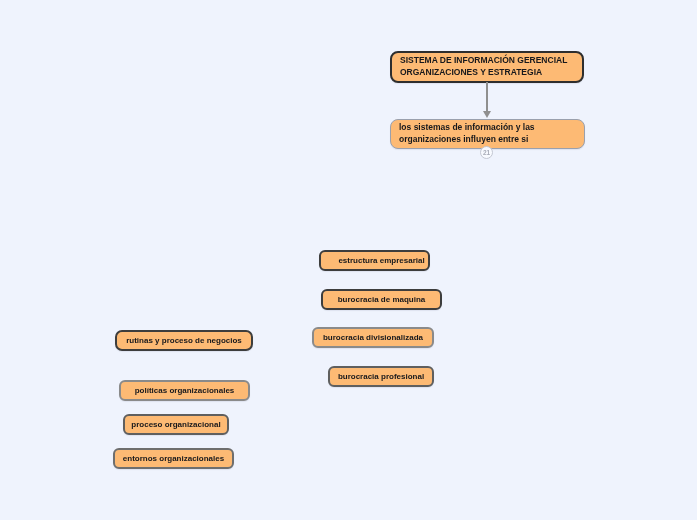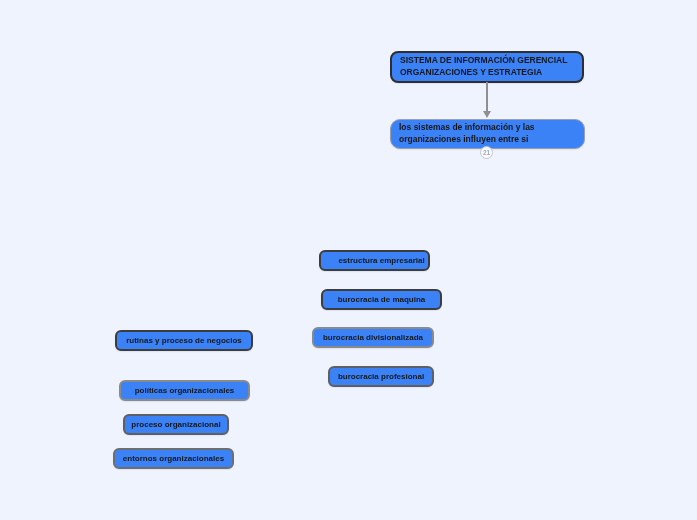--- a/index.html
+++ b/index.html
@@ -5,21 +5,21 @@
   html,body{margin:0;padding:0;}
   .canvas{
     position:relative;
     width:697px;height:520px;
     background:#eff3fd;
     overflow:hidden;
     font-family:"Liberation Sans", sans-serif;
   }
   .node{
     position:absolute;
-    background:#3b82f6;
+    background:#fdba74;
     box-sizing:border-box;
     display:flex;align-items:center;justify-content:center;
     font-weight:bold;color:#17181c;
     box-shadow:0 1px 1px rgba(40,50,90,0.08);
     cursor:pointer;
   }
   .topic{
     border-radius:8px;
     justify-content:flex-start;text-align:left;
     padding:2px 8px;
@@ -64,21 +64,21 @@
 
 <div class="canvas">
 
   <div class="node topic border-darkest" style="left:390px;top:51px;width:194px;min-height:30px;">
     <span>SISTEMA DE INFORMACIÓN GERENCIAL ORGANIZACIONES Y ESTRATEGIA</span>
   </div>
 
   <div class="connector-line"></div>
   <div class="connector-head"></div>
 
-  <div class="node topic border-soft" style="left:390px;top:119px;width:195px;min-height:28px;border-radius:10px;">
+  <div class="node topic border-soft" style="left:390px;top:119px;width:195px;min-height:28px;">
     <span>los sistemas de información y las organizaciones influyen entre si</span>
   </div>
 
   <div class="badge">
     <span>21</span>
   </div>
 
   <div class="node small border-dark" style="left:319px;top:250px;width:111px;padding-left:20px;">
     <span>estructura empresarial</span>
   </div>
@@ -88,21 +88,21 @@
   </div>
 
   <div class="node small border-gray" style="left:312px;top:327px;width:122px;">
     <span>burocracia divisionalizada</span>
   </div>
 
   <div class="node small border-mid" style="left:328px;top:366px;width:106px;">
     <span>burocracia profesional</span>
   </div>
 
-  <div class="node small border-dark" style="left:115px;top:330px;width:138px;">
+  <div class="node small border-dark" style="left:115px;top:330px;width:138px;border-radius:7px;">
     <span>rutinas y proceso de negocios</span>
   </div>
 
   <div class="node small border-gray" style="left:119px;top:380px;width:131px;">
     <span>políticas organizacionales</span>
   </div>
 
   <div class="node small border-mid" style="left:123px;top:414px;width:106px;">
     <span>proceso organizacional</span>
   </div>

